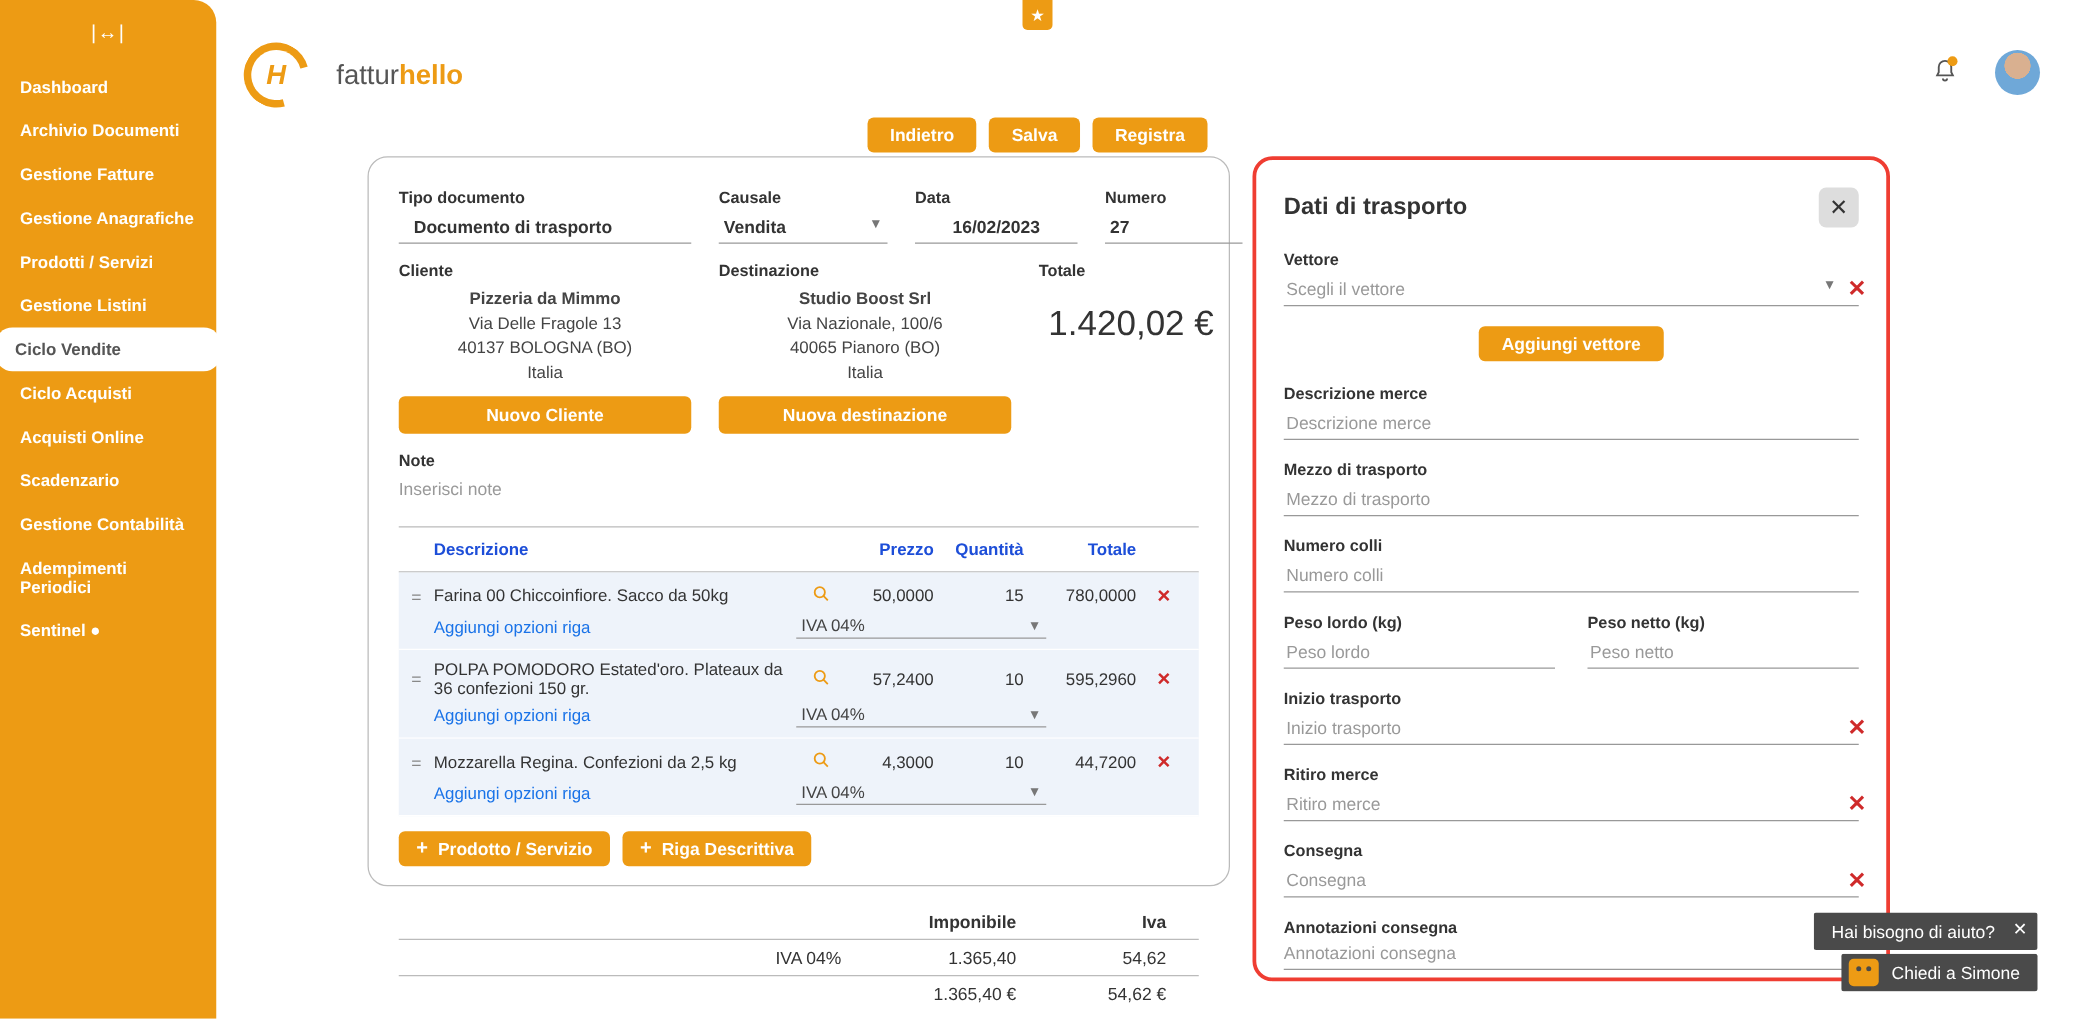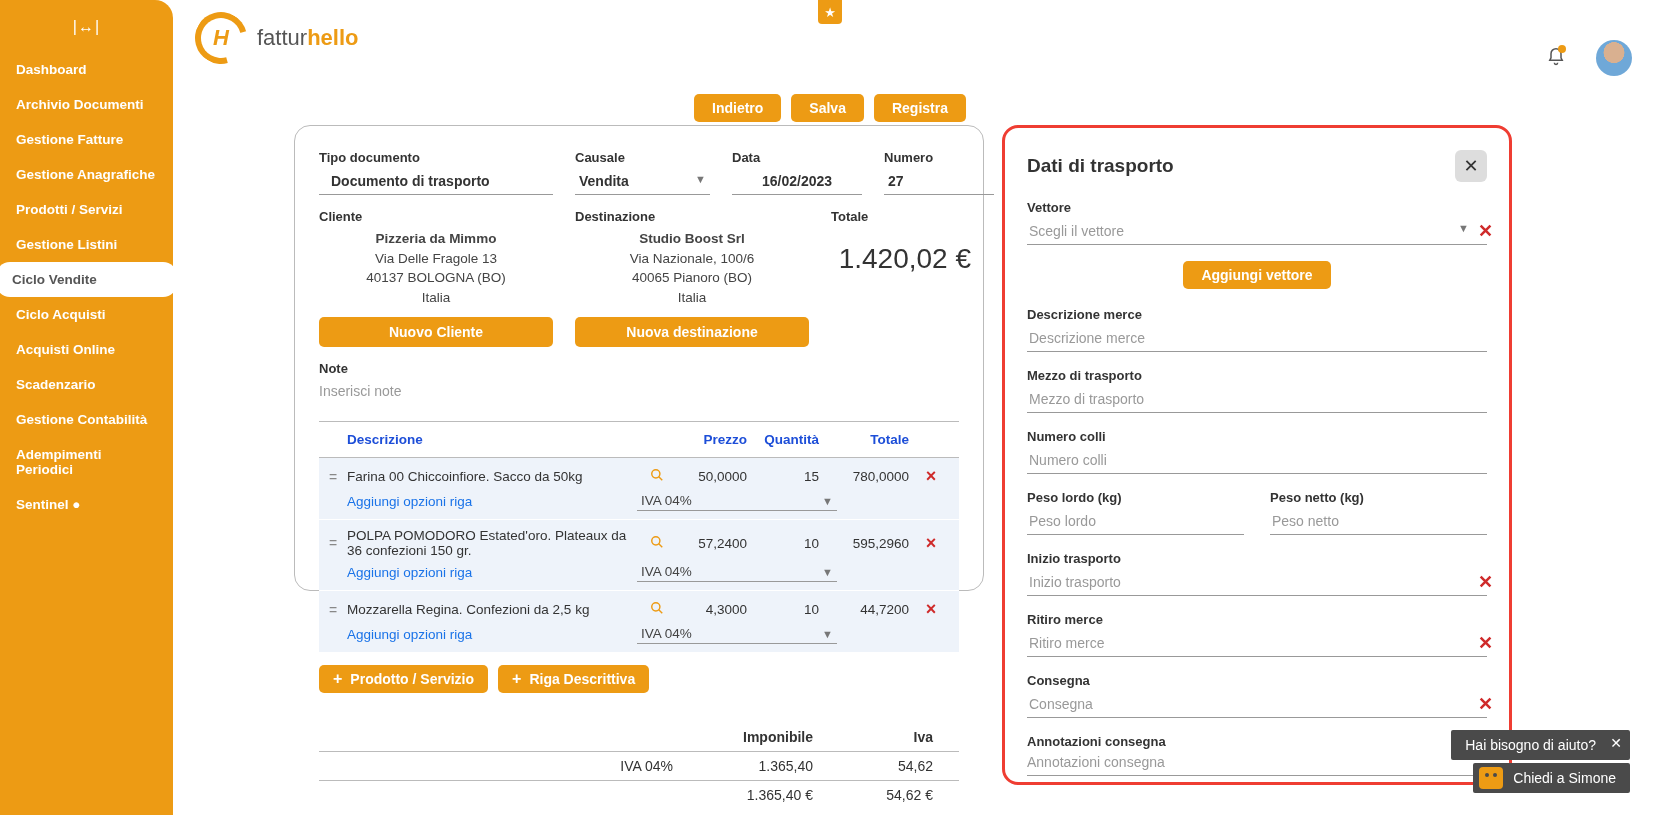--- a/index.html
+++ b/index.html
@@ -8,41 +8,41 @@
 
 .star-banner { position: absolute; top: 0; left: 50%; transform: translateX(-50%); width: 24px; height: 24px; background: #ed9b14; border-radius: 0 0 4px 4px; display: flex; align-items: center; justify-content: center; color: #fff; font-size: 13px; }
 
 
 .sidebar { position: absolute; left: 0; top: 0; width: 173px; height: 815px; background: #ed9b14; border-radius: 0 18px 0 0; padding-top: 12px; }
 .sidebar .collapse { text-align: center; color: #fff; font-size: 16px; padding: 6px 0 16px; letter-spacing: 1px; }
 .sidebar .nav-item { color: #fff; font-size: 13.5px; font-weight: 600; padding: 10px 16px; cursor: pointer; }
 .sidebar .nav-item.active { background: #fff; color: #555; border-radius: 14px 14px 14px 14px; margin: 0 0 0 0; padding: 10px 16px; width: calc(100% + 8px); margin-left: -4px; }
 
 
-.logo { position: absolute; left: 195px; top: 12px; display: flex; align-items: center; gap: 6px; }
+.logo { position: absolute; left: 195px; top: 34px; display: flex; align-items: center; gap: 18px; }
 .logo-icon { width: 52px; height: 52px; position: relative; }
 .logo-icon::before { content: ""; position: absolute; inset: 0; border: 6px solid #ed9b14; border-radius: 50%; border-right-color: transparent; transform: rotate(30deg); }
 .logo-icon::after { content: "H"; position: absolute; inset: 0; display: flex; align-items: center; justify-content: center; color: #ed9b14; font-weight: 900; font-size: 22px; font-style: italic; }
 .logo-text { font-size: 22px; color: #555; margin-left: 4px; }
 .logo-text b { color: #ed9b14; font-weight: 900; }
 
 
 .topright { position: absolute; right: 28px; top: 40px; display: flex; align-items: center; gap: 30px; }
 .bell { width: 20px; height: 22px; position: relative; }
 .bell svg { width: 20px; height: 20px; }
 .bell .dot { position: absolute; top: -2px; right: 0; width: 8px; height: 8px; background: #ed9b14; border-radius: 50%; }
 .avatar { width: 36px; height: 36px; border-radius: 50%; background: radial-gradient(circle at 50% 35%, #d9b090 0%, #d9b090 35%, #6fa8d8 36%, #6fa8d8 100%); }
 
 
 .actions { position: absolute; left: 50%; top: 94px; transform: translateX(-50%); display: flex; gap: 10px; }
 .btn-orange { background: #ed9b14; color: #fff; border: none; padding: 6px 18px; border-radius: 5px; font-size: 14px; font-weight: 600; cursor: pointer; }
 
 
 .panel { position: absolute; border: 1.5px solid #bbb; border-radius: 16px; background: #fff; }
-.panel-left { left: 294px; top: 125px; width: 690px; height: 466px; padding: 24px 24px 14px; }
+.panel-left { left: 294px; top: 125px; width: 690px; height: 584px; padding: 24px 24px 14px; }
 .panel-right { left: 1002px; top: 125px; width: 510px; height: 660px; padding: 22px 22px 14px; border: 3px solid #ef3d32; position: absolute; }
 .lbl { font-size: 13px; color: #333; font-weight: 700; margin-bottom: 5px; display: block; }
 .field { border: none; border-bottom: 1.2px solid #999; font-size: 14px; padding: 3px 4px 5px; width: 100%; background: transparent; color: #333; font-weight: bold; }
 .select { display: flex; justify-content: space-between; align-items: flex-start; }
 .caret { font-size: 11px; color: #777; }
 .panel-left .grid1 { display: grid; grid-template-columns: 234px 135px 130px 110px; gap: 22px; }
 .cliente-box { text-align: center; line-height: 1.45; font-size: 13.5px; color: #444; }
 .cliente-box .name { font-weight: 700; }
 .new-btn { display: block; width: 100%; margin-top: 10px; background: #ed9b14; color: #fff; border: none; padding: 7px 0; border-radius: 5px; font-weight: 600; font-size: 14px; cursor: pointer; }
 .total-big { font-size: 28px; color: #333; text-align: right; padding-top: 14px; }

